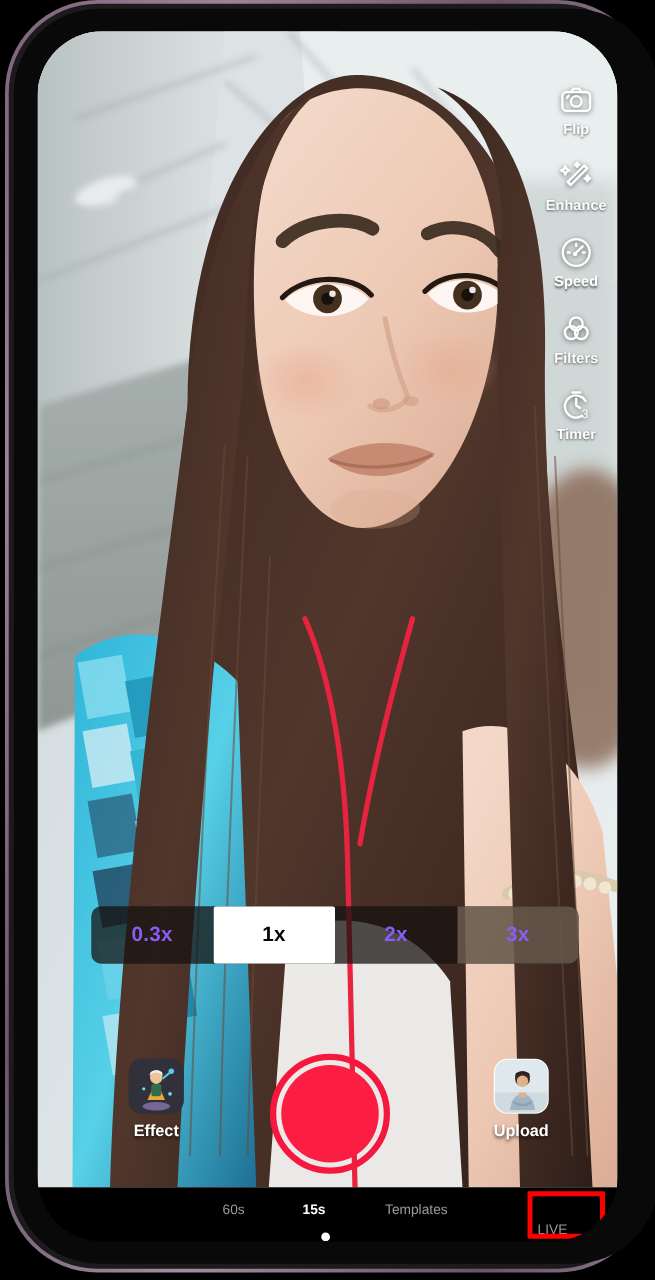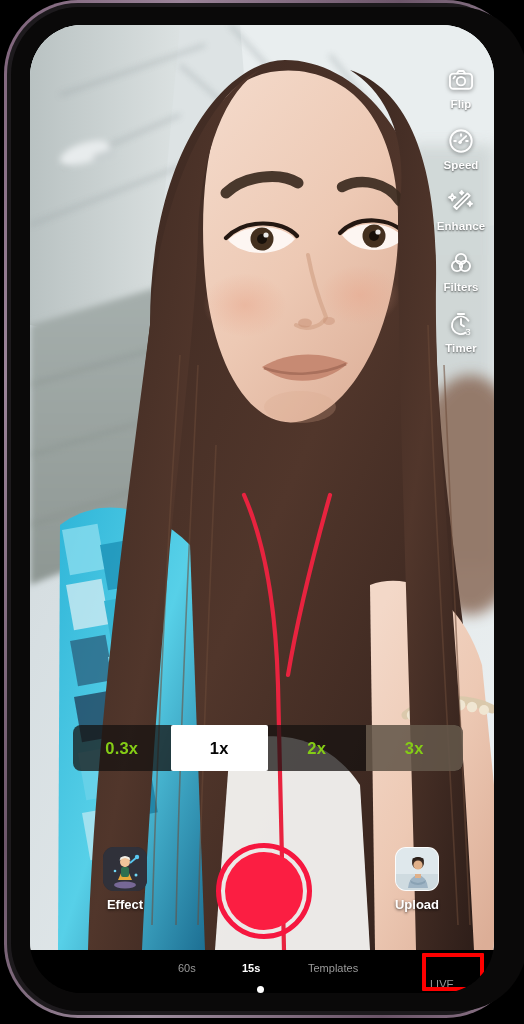--- a/index.html
+++ b/index.html
@@ -46,21 +46,21 @@
   .rail-lbl { margin-top: 3px; font-size: 11.5px; color:#fff; font-weight:600; letter-spacing:.1px;
               text-shadow: 0 1px 2px rgba(0,0,0,.65); }
 
   
   .speedbar {
     position: absolute; left: 43px; top: 700px; width: 390px; height: 46px;
     border-radius: 8px; overflow: hidden; display:flex;
     background: rgba(22,18,16,.74);
   }
   .speed-seg { flex:1; display:flex; align-items:center; justify-content:center;
-               font-size: 16.5px; font-weight: 700; color:#84cc16; letter-spacing:.2px; cursor:pointer; }
+               font-size: 16.5px; font-weight: 700; color:#8b5cf6; letter-spacing:.2px; cursor:pointer; }
   .speed-seg.active { background:#fff; color:#050505; border-radius:2px; }
   .speed-seg.tinted { background: rgba(154,134,113,.52); border-radius: 0 8px 8px 0; }
 
   
   .effect-btn { position:absolute; left: 60px; top: 822px; width: 70px; display:flex; flex-direction:column; align-items:center; cursor:pointer; }
   .upload-btn { position:absolute; left: 352px; top: 822px; width: 70px; display:flex; flex-direction:column; align-items:center; cursor:pointer; }
   .thumb { width: 44px; height: 44px; border-radius: 11px; overflow:hidden; background:#2a2b33; }
   .thumb svg { display:block; width:44px; height:44px; }
   .thumb.light { background:#dfe6ea; border:1.5px solid rgba(255,255,255,.9); }
   .ctl-lbl { margin-top: 6px; font-size: 13px; font-weight:700; color:#fff; text-shadow: 0 1px 3px rgba(0,0,0,.7); }
@@ -266,40 +266,40 @@
               <path d="M8.5 6.5l1.4-2.2h4.2l1.4 2.2"></path>
               <path d="M5.6 10.6a6.6 6.6 0 0 1 1.3-1.6"></path>
             </svg>
           </span>
           <span class="rail-lbl">Flip</span>
         </div>
 
         <div class="rail-item">
           <span class="rail-ico">
             <svg viewBox="0 0 24 24" fill="none" stroke="#fff" stroke-width="1.6" stroke-linecap="round" stroke-linejoin="round">
-              <circle cx="12" cy="12" r="9.2"></circle>
-              <path d="M16.4 7.8L11.4 12.6"></path>
-              <circle cx="11.2" cy="13" r="1.5" fill="#fff" stroke="none"></circle>
-              <path d="M6.2 12h1.4M16.4 12h1.4M12 6.2v1.4"></path>
-            </svg>
-          </span>
-          <span class="rail-lbl">Speed</span>
-        </div>
-
-        <div class="rail-item">
-          <span class="rail-ico">
-            <svg viewBox="0 0 24 24" fill="none" stroke="#fff" stroke-width="1.6" stroke-linecap="round" stroke-linejoin="round">
               <path d="M17.5 4.6l2 2L8.2 17.9l-2-2z"></path>
               <path d="M6.2 15.9l2 2"></path>
               <path d="M4.5 5.2l.9 1.9 1.9.9-1.9.9-.9 1.9-.9-1.9-1.9-.9 1.9-.9z"></path>
               <path d="M19.6 11.6l.6 1.3 1.3.6-1.3.6-.6 1.3-.6-1.3-1.3-.6 1.3-.6z"></path>
               <path d="M12.6 2.6l.5 1 1 .5-1 .5-.5 1-.5-1-1-.5 1-.5z"></path>
             </svg>
           </span>
           <span class="rail-lbl">Enhance</span>
+        </div>
+
+        <div class="rail-item">
+          <span class="rail-ico">
+            <svg viewBox="0 0 24 24" fill="none" stroke="#fff" stroke-width="1.6" stroke-linecap="round" stroke-linejoin="round">
+              <circle cx="12" cy="12" r="9.2"></circle>
+              <path d="M16.4 7.8L11.4 12.6"></path>
+              <circle cx="11.2" cy="13" r="1.5" fill="#fff" stroke="none"></circle>
+              <path d="M6.2 12h1.4M16.4 12h1.4M12 6.2v1.4"></path>
+            </svg>
+          </span>
+          <span class="rail-lbl">Speed</span>
         </div>
 
         <div class="rail-item">
           <span class="rail-ico">
             <svg viewBox="0 0 24 24" fill="none" stroke="#fff" stroke-width="1.6">
               <circle cx="12" cy="8.6" r="4.4"></circle>
               <circle cx="8.6" cy="14.6" r="4.4"></circle>
               <circle cx="15.4" cy="14.6" r="4.4"></circle>
             </svg>
           </span>

